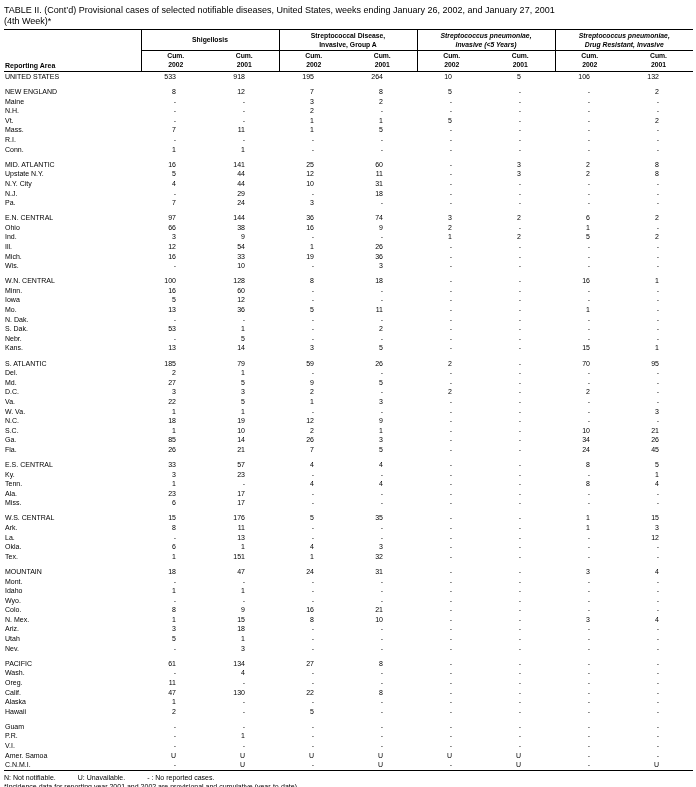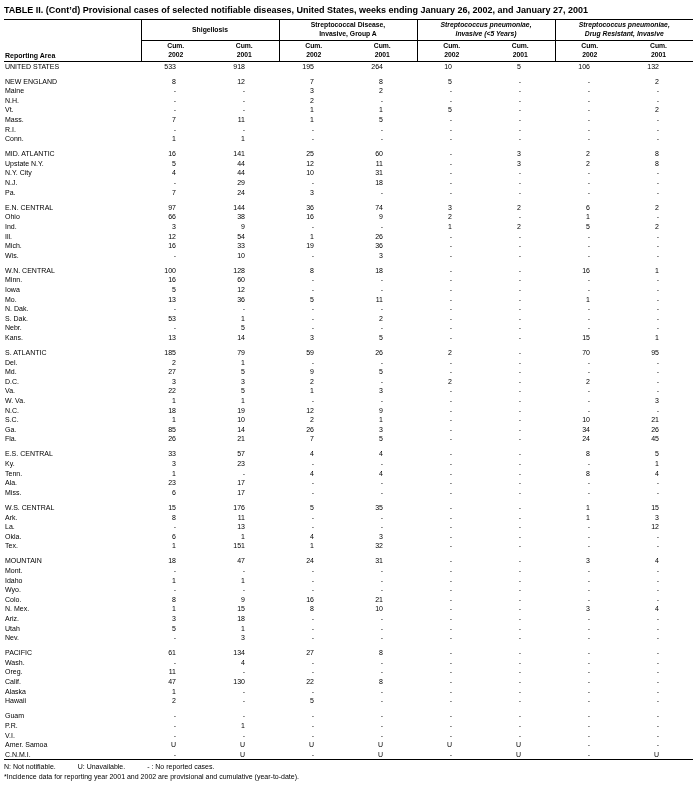--- a/index.html
+++ b/index.html
@@ -2,21 +2,21 @@
 <html><head>
 <meta charset="utf-8">
 <style>
   * { box-sizing: border-box; }
   html, body { margin: 0; padding: 0; }
   body {
     width: 696px; height: 787px; background: #fff; color: #000;
     font-family: "Liberation Sans", sans-serif; overflow: hidden;
   }
   .page { padding: 5px 3px 0 4px; }
-  .title-line { font-weight: bold; font-size: 9px; line-height: 10.5px; white-space: nowrap; }
+  .title-line { font-weight: normal; font-size: 9px; line-height: 10.5px; white-space: nowrap; }
   .tbl {
     table-layout: fixed; border-collapse: collapse; width: 689px; margin-top: 3px;
     border-top: 1px solid #000; border-bottom: 1px solid #000;
   }
   .tbl th, .tbl td { padding: 0; }
   th.area-h {
     text-align: left; vertical-align: bottom; font-size: 7px; font-weight: bold;
     padding-left: 1px; padding-bottom: 2px; border-bottom: 1px solid #000;
   }
   th.grp {
@@ -37,20 +37,21 @@
   .footnotes { font-size: 7px; line-height: 9.5px; margin-top: 2px; }
   .fn-seg { margin-right: 20px; }
 </style>
 </head>
 <body>
 
 <div class="page">
 
   <div>
     <div class="title-line">TABLE II. (Cont’d) Provisional cases of selected notifiable diseases, United States, weeks ending January 26, 2002, and January 27, 2001</div>
+    <div class="title-line">(4th Week)*</div>
   </div>
 
   <table class="tbl">
     <colgroup>
       <col style="width:137px">
       <col style="width:69px">
         <col style="width:69px">
       <col style="width:69px">
         <col style="width:69px">
       <col style="width:69px">

